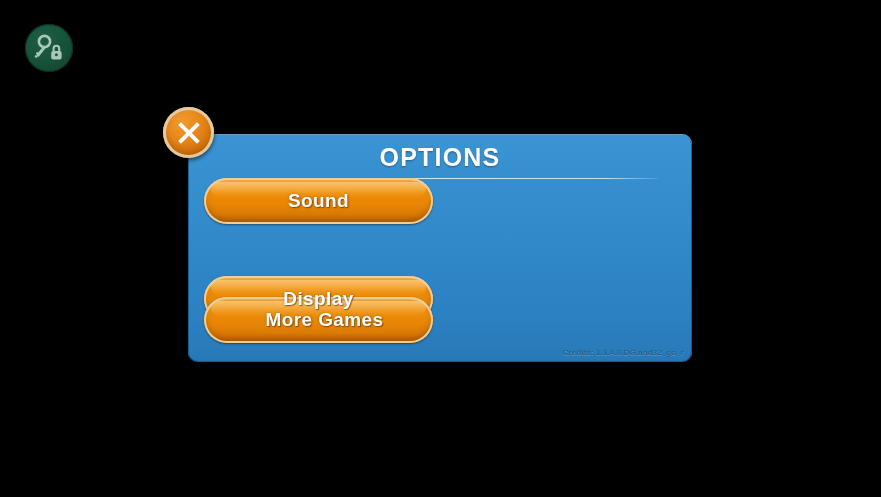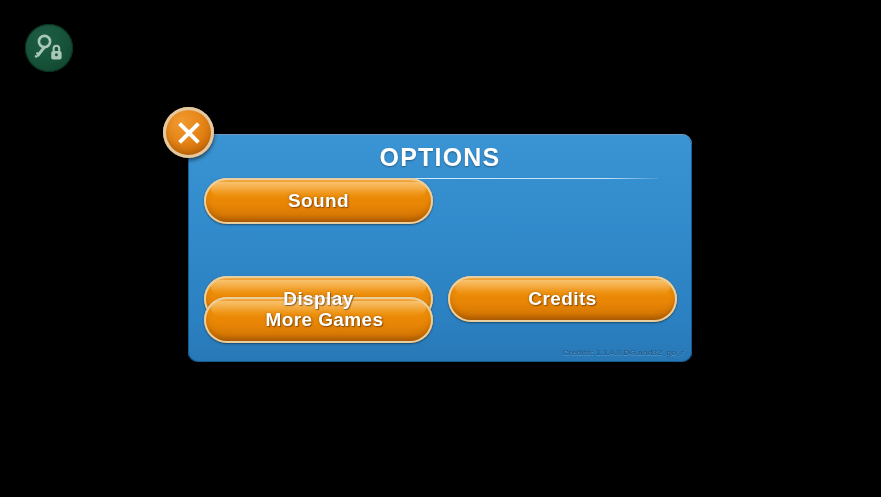--- a/index.html
+++ b/index.html
@@ -215,23 +215,20 @@
 
   <button class="opt-btn col-left row-1" id="btn-sound">
     <span class="btn-label">Sound</span>
   </button>
 
 
   <button class="opt-btn col-left row-2" id="btn-display">
     <span class="btn-label">Display</span>
   </button>
 
-  <button class="opt-btn col-right row-2" id="btn-credits">
-    <span class="btn-label">Credits</span>
-  </button>
 
   <button class="opt-btn col-left row-3" id="btn-more-games">
     <span class="btn-label">More Games</span>
   </button>
 
   <div id="version-text">Credits: 1.1.4.0.DG.and32_go_r</div>
 </div>
 
 <button id="close-button">
   <span>

